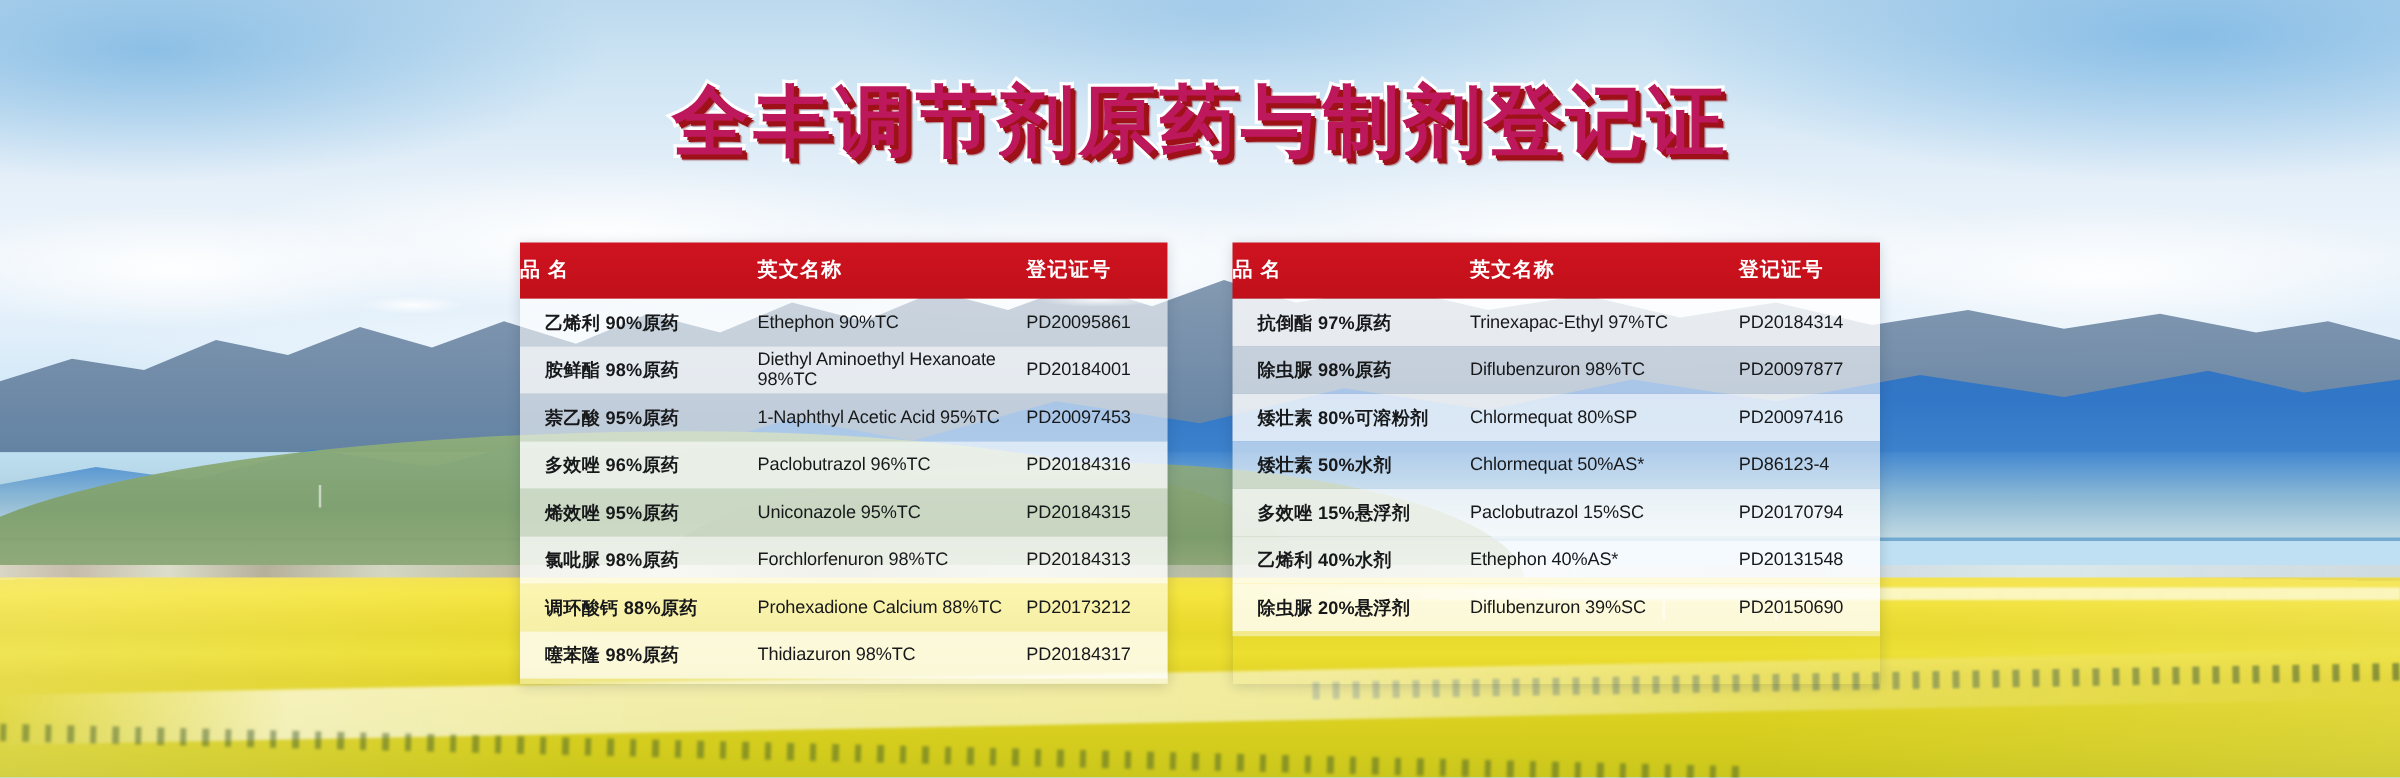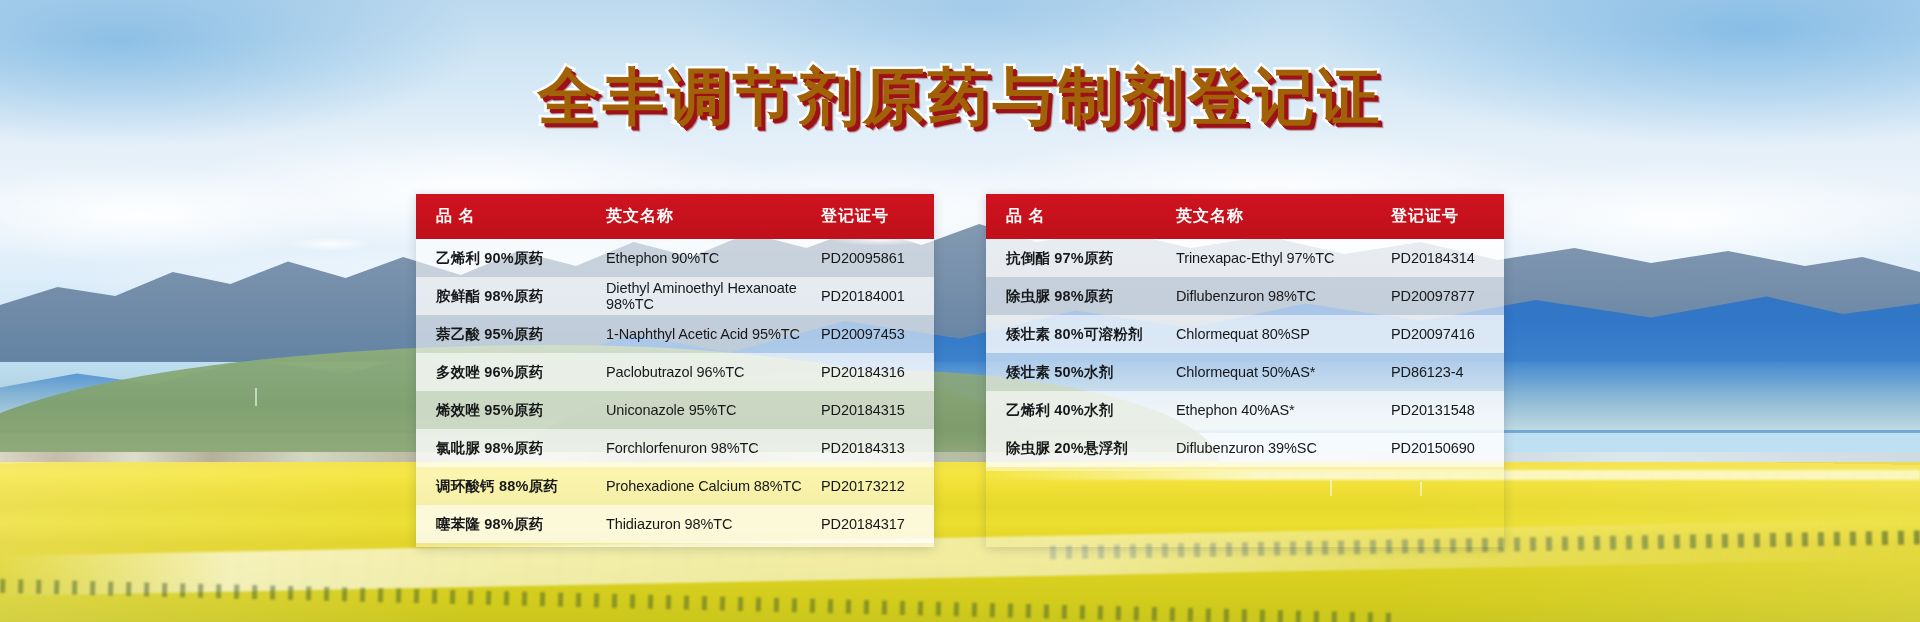--- a/index.html
+++ b/index.html
@@ -139,21 +139,21 @@
   
   .title-wrap{
     position:absolute; left:0; top:55px; width:1920px; text-align:center; z-index:6;
   }
   .title{
     display:inline-block;
     font-family:Liberation Serif, serif;
     font-weight:bold;
     font-size:62px;
     letter-spacing:3px;
-    color:#a16207;
+    color:#be185d;
     -webkit-text-stroke:5px #ffffff;
     paint-order:stroke fill;
     text-shadow:
        3px 3px 0 #9e1118,
        4px 4px 0 #9e1118,
        5px 5px 1px rgba(120,10,15,.45);
     white-space:nowrap;
   }
 
   
@@ -166,21 +166,21 @@
     box-shadow:0 2px 10px rgba(20,40,60,.18);
   }
   .thead{
     display:flex; align-items:center;
     height:45px;
     background:linear-gradient(180deg,#cf1320 0%,#c01019 100%);
     color:#ffffff;
     font-size:16px; font-weight:bold;
     letter-spacing:1px;
   }
-  .thead .c1{ width:190px; padding-left:20px; }
+  .thead .c1{ width:190px; }
   .thead .c2{ width:215px; }
   .thead .c3{ width:113px; text-align:left; }
 
   .tbody{ }
   .trow{
     display:flex; align-items:center;
     height:38px;
     font-size:14.5px;
     color:#17181a;
   }
@@ -297,20 +297,25 @@
           <div class="c1">矮壮素 80%可溶粉剂</div>
           <div class="c2">Chlormequat 80%SP</div>
           <div class="c3">PD20097416</div>
         </div>
       <div class="trow even">
           <div class="c1">矮壮素 50%水剂</div>
           <div class="c2">Chlormequat 50%AS*</div>
           <div class="c3">PD86123-4</div>
         </div>
       <div class="trow odd">
+          <div class="c1">多效唑 15%悬浮剂</div>
+          <div class="c2">Paclobutrazol 15%SC</div>
+          <div class="c3">PD20170794</div>
+        </div>
+      <div class="trow odd">
           <div class="c1">乙烯利 40%水剂</div>
           <div class="c2">Ethephon 40%AS*</div>
           <div class="c3">PD20131548</div>
         </div>
       <div class="trow odd">
           <div class="c1">除虫脲 20%悬浮剂</div>
           <div class="c2">Diflubenzuron 39%SC</div>
           <div class="c3">PD20150690</div>
         </div>
       <div class="tfoot-fade"></div>

